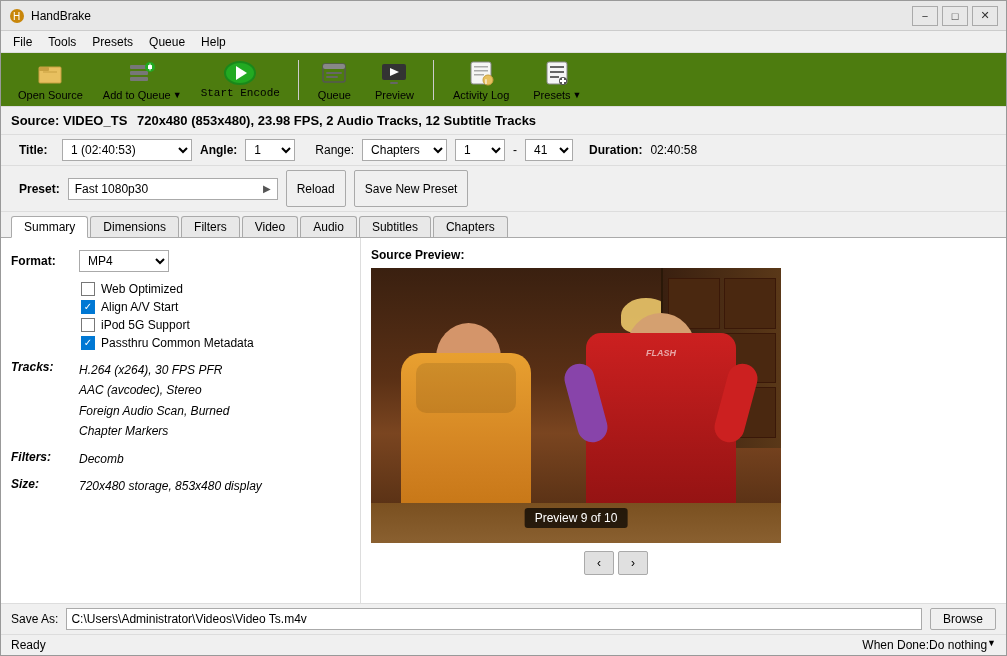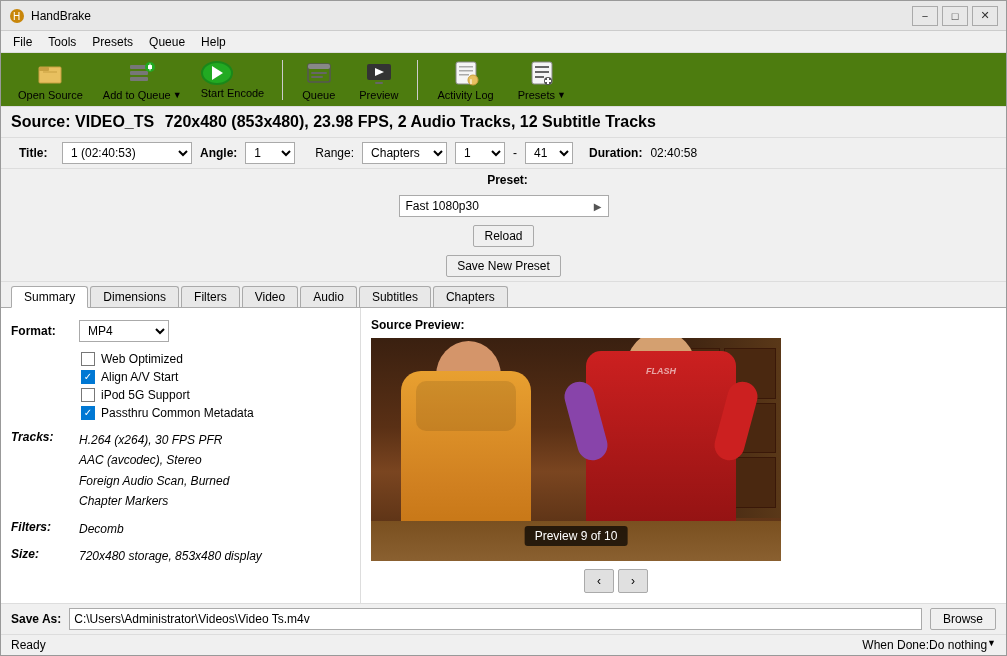--- a/index.html
+++ b/index.html
@@ -110,25 +110,26 @@
       height: 40px;
       background: #ccc;
       margin: 0 4px;
     }
     .start-encode-btn {
       background: transparent;
       border: none;
       cursor: pointer;
       display: flex;
       flex-direction: column;
-      align-items: flex-start;
+      align-items: center;
       justify-content: center;
       padding: 4px 8px;
       height: 46px;
       gap: 2px;
+      font-family: Liberation Mono, monospace;
     }
     .play-circle {
       width: 32px;
       height: 32px;
       border-radius: 50%;
       background: #22aa22;
       display: flex;
       align-items: center;
       justify-content: center;
       border: 2px solid #1a881a;
@@ -136,21 +137,21 @@
     .play-triangle {
       width: 0;
       height: 0;
       border-left: 11px solid white;
       border-top: 7px solid transparent;
       border-bottom: 7px solid transparent;
       margin-left: 2px;
     }
     .source-info {
       padding: 6px 10px;
-      font-size: 16px;
+      font-size: 13px;
       border-bottom: 1px solid #ddd;
       background: #f0f0f0;
     }
     .source-info span { font-weight: bold; }
     .controls-row {
       display: flex;
       align-items: center;
       padding: 4px 10px;
       gap: 8px;
       background: #f0f0f0;
@@ -169,39 +170,38 @@
       background: white;
       padding: 0 4px;
     }
     .controls-row2 {
       display: flex;
       align-items: center;
       padding: 4px 10px;
       gap: 8px;
       background: #f0f0f0;
       border-bottom: 1px solid #ddd;
-      flex-direction: column;
     }
     .preset-box {
       display: flex;
       align-items: center;
       background: white;
       border: 1px solid #aaa;
       height: 22px;
       width: 210px;
       padding: 0 6px;
       font-size: 12px;
       justify-content: space-between;
     }
     .preset-arrow {
       color: #555;
       font-size: 10px;
     }
     .btn-sm {
-      height: 22px;
+      height: 37px;
       padding: 0 10px;
       font-size: 12px;
       border: 1px solid #aaa;
       background: #f0f0f0;
       cursor: pointer;
       border-radius: 2px;
     }
     .tabs {
       display: flex;
       border-bottom: 1px solid #aaa;
@@ -428,21 +428,21 @@
     }
     .bottom-bar {
       display: flex;
       align-items: center;
       padding: 4px 10px;
       border-top: 1px solid #ddd;
       background: #f0f0f0;
       gap: 8px;
     }
     .save-label {
-      font-weight: bold;
+      font-weight: normal;
       font-size: 12px;
     }
     .save-input {
       flex: 1;
       height: 22px;
       border: 1px solid #aaa;
       font-size: 12px;
       padding: 0 4px;
       background: white;
     }

